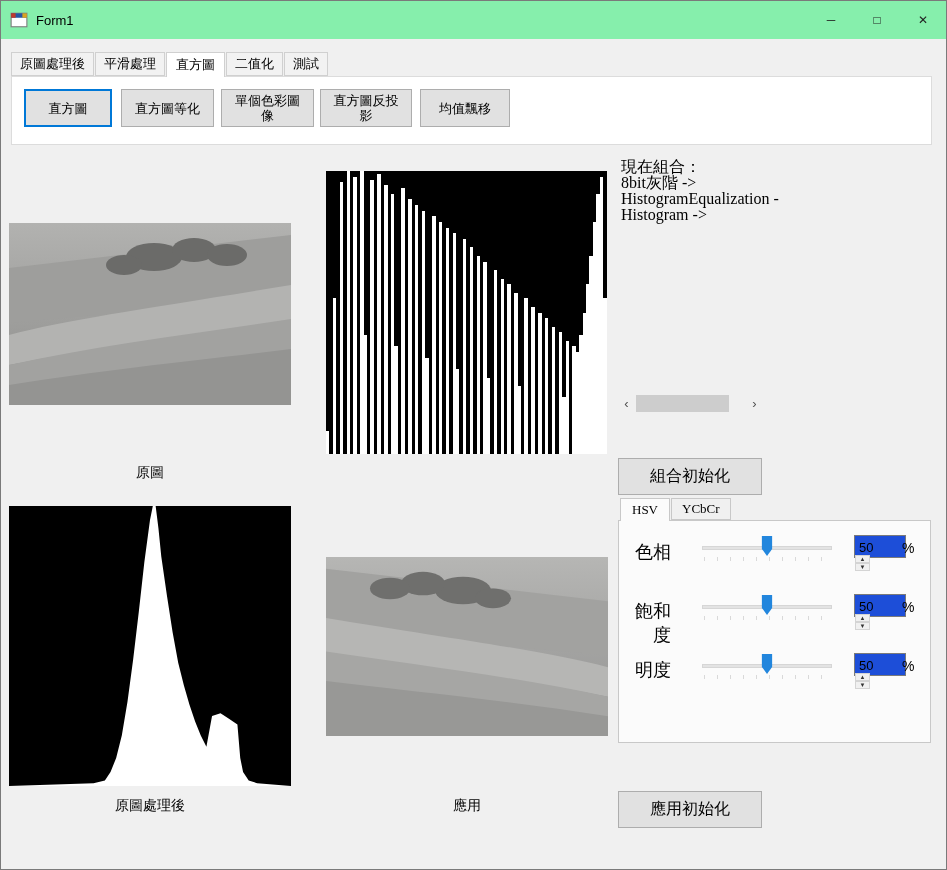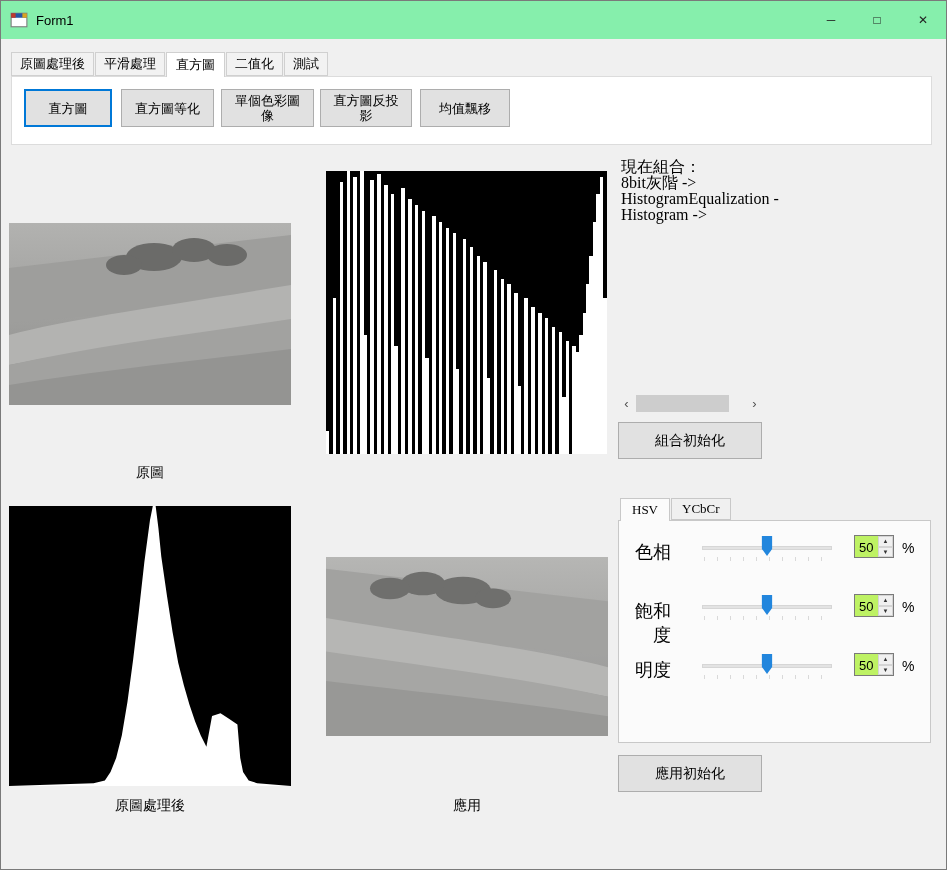--- a/index.html
+++ b/index.html
@@ -49,43 +49,43 @@
 
   
   .hscroll { position: absolute; left: 617px; top: 394px; width: 145px; height: 17px; background: #f0f0f0; display: flex; }
   .scroll-arrow { width: 17px; height: 17px; display: flex; align-items: center; justify-content: center;
                   color: #505050; font-size: 13px; line-height: 17px; }
   .scroll-track { flex: 1; position: relative; }
   .scroll-thumb { position: absolute; left: 1px; top: 0; height: 17px; width: 84%; background: #cdcdcd; }
 
   
   .cmd-btn { position: absolute; width: 144px; height: 37px; background: #e1e1e1; border: 1px solid #adadad;
-             display: flex; align-items: center; justify-content: center; font-size: 14px; cursor: default; }
+             display: flex; align-items: center; justify-content: center; font-size: 16px; cursor: default; margin-top: 36px; }
   #combo-init-button { left: 617px; top: 421px; }
   #apply-init-button { left: 617px; top: 754px; }
 
   
   .hsv-tabs { position: absolute; left: 619px; top: 498px; display: flex; align-items: flex-end; z-index: 3; height: 22px; }
   .hsv-tab { padding: 2px 10px; border: 1px solid #c8c8c8; background: #f0f0f0; margin-bottom: 1px; margin-right: 1px;
              font-family: "Liberation Serif", serif; font-size: 13px; }
   .hsv-tab.active { padding: 3px 11px; background: #fbfbfb; border-bottom: none; margin-bottom: 0; }
   .hsv-panel { position: absolute; left: 617px; top: 519px; width: 313px; height: 223px;
                background: #fbfbfb; border: 1px solid #c8c8c8; z-index: 2; }
 
   .slider-row { position: absolute; left: 0; width: 100%; height: 56px; }
   .slider-label { position: absolute; left: 0; top: 11px; width: 52px; text-align: right; font-size: 18px; }
   .track-area { position: absolute; left: 83px; top: 0; width: 130px; height: 42px; }
   .track { position: absolute; left: 0; right: 0; top: 17px; height: 4px; background: #e3e3e3; border: 1px solid #d6d6d6; }
   .ticks { position: absolute; left: 2px; right: 2px; top: 28px; height: 4px;
            background: repeating-linear-gradient(90deg, #d9d9d9 0 1px, transparent 1px 13px); }
   .thumb { position: absolute; top: 7px; left: 50%; transform: translateX(-50%); width: 11px; height: 20px;
            background: var(--thumb, #2286dd);
            clip-path: polygon(0 0, 100% 0, 100% 62%, 50% 100%, 0 62%); }
-  .numeric { position: absolute; left: 235px; top: 6px; width: 40px; height: 23px; background: #bef264;
-             border: 1px solid #7a7a7a; display: flex; }
+  .numeric { position: absolute; left: 235px; top: 6px; width: 52px; height: 23px; background: #1d4ed8;
+             border: 1px solid #7a7a7a; display: flex; flex-direction: column; }
   .numeric-value { flex: 1; font-size: 13px; padding: 4px 0 0 4px; }
   .spinner { width: 15px; display: flex; flex-direction: column; }
   .spin-btn { flex: 1; display: flex; align-items: center; justify-content: center; background: #f0f0f0;
               border: 1px solid #d4d4d4; font-size: 6px; color: #333; }
   .unit { position: absolute; left: 283px; top: 11px; font-size: 14px; }
 </style>
 </head>
 <body>
 
 <div class="window">

